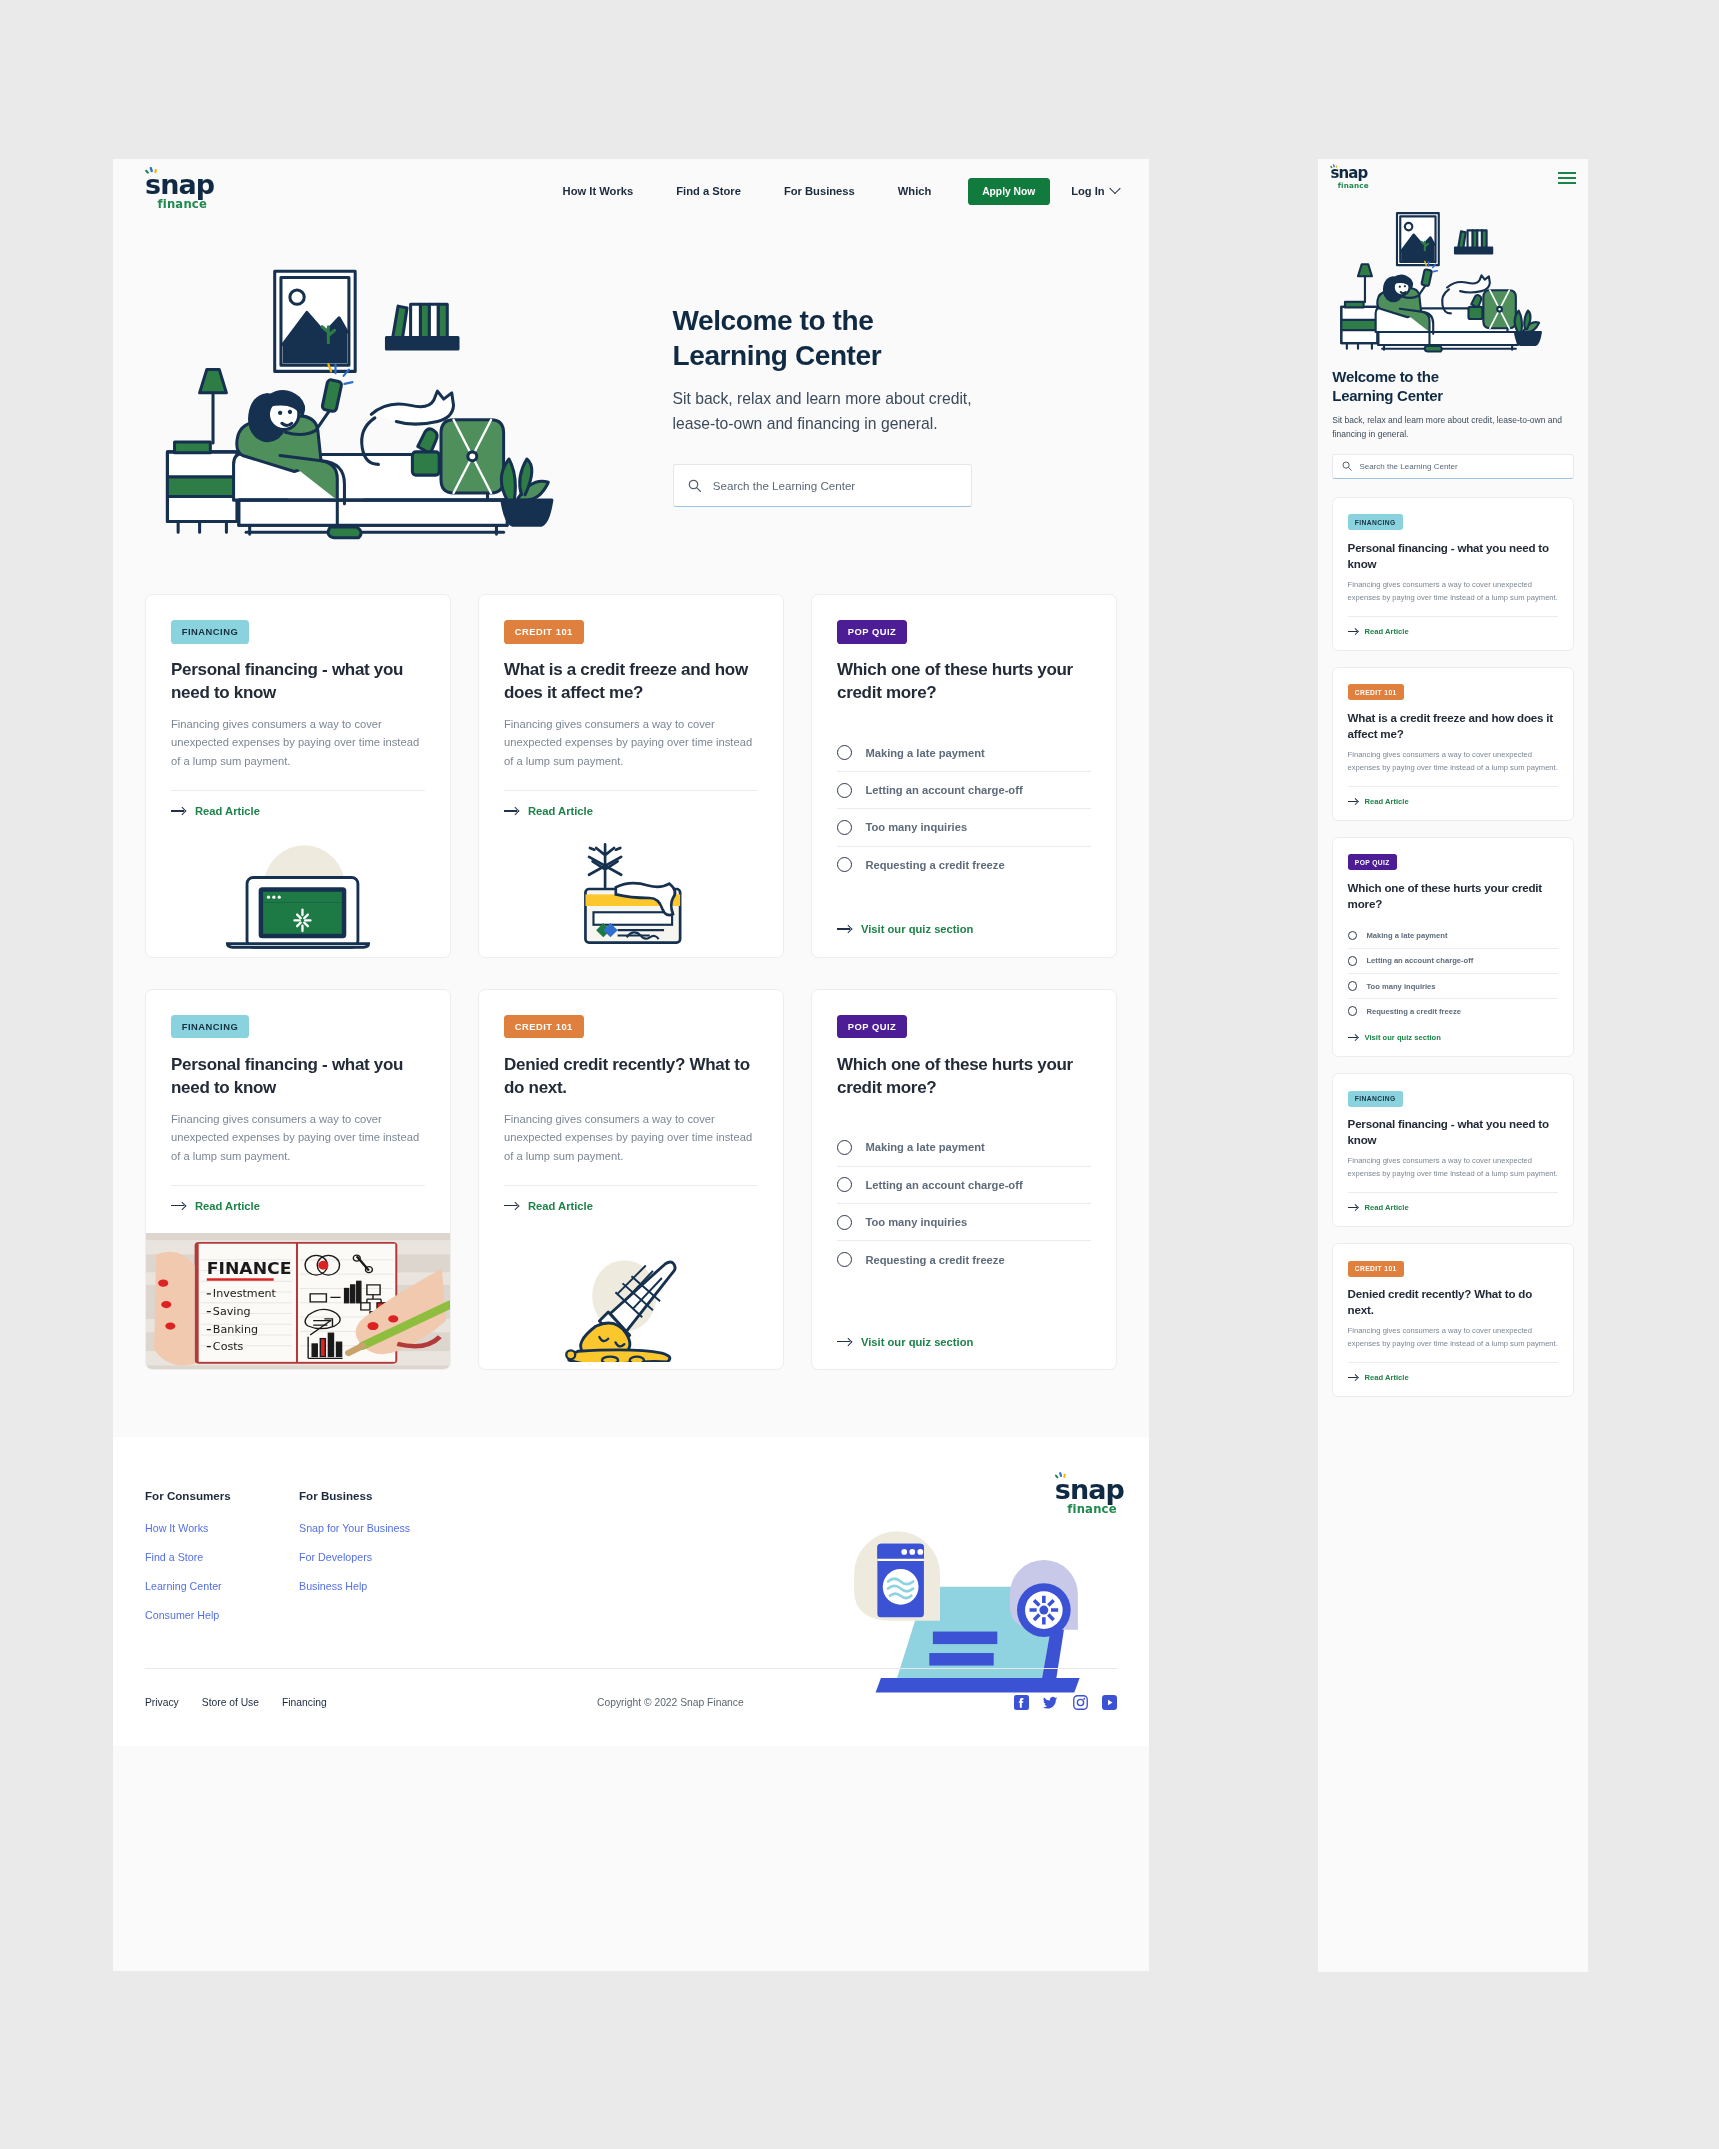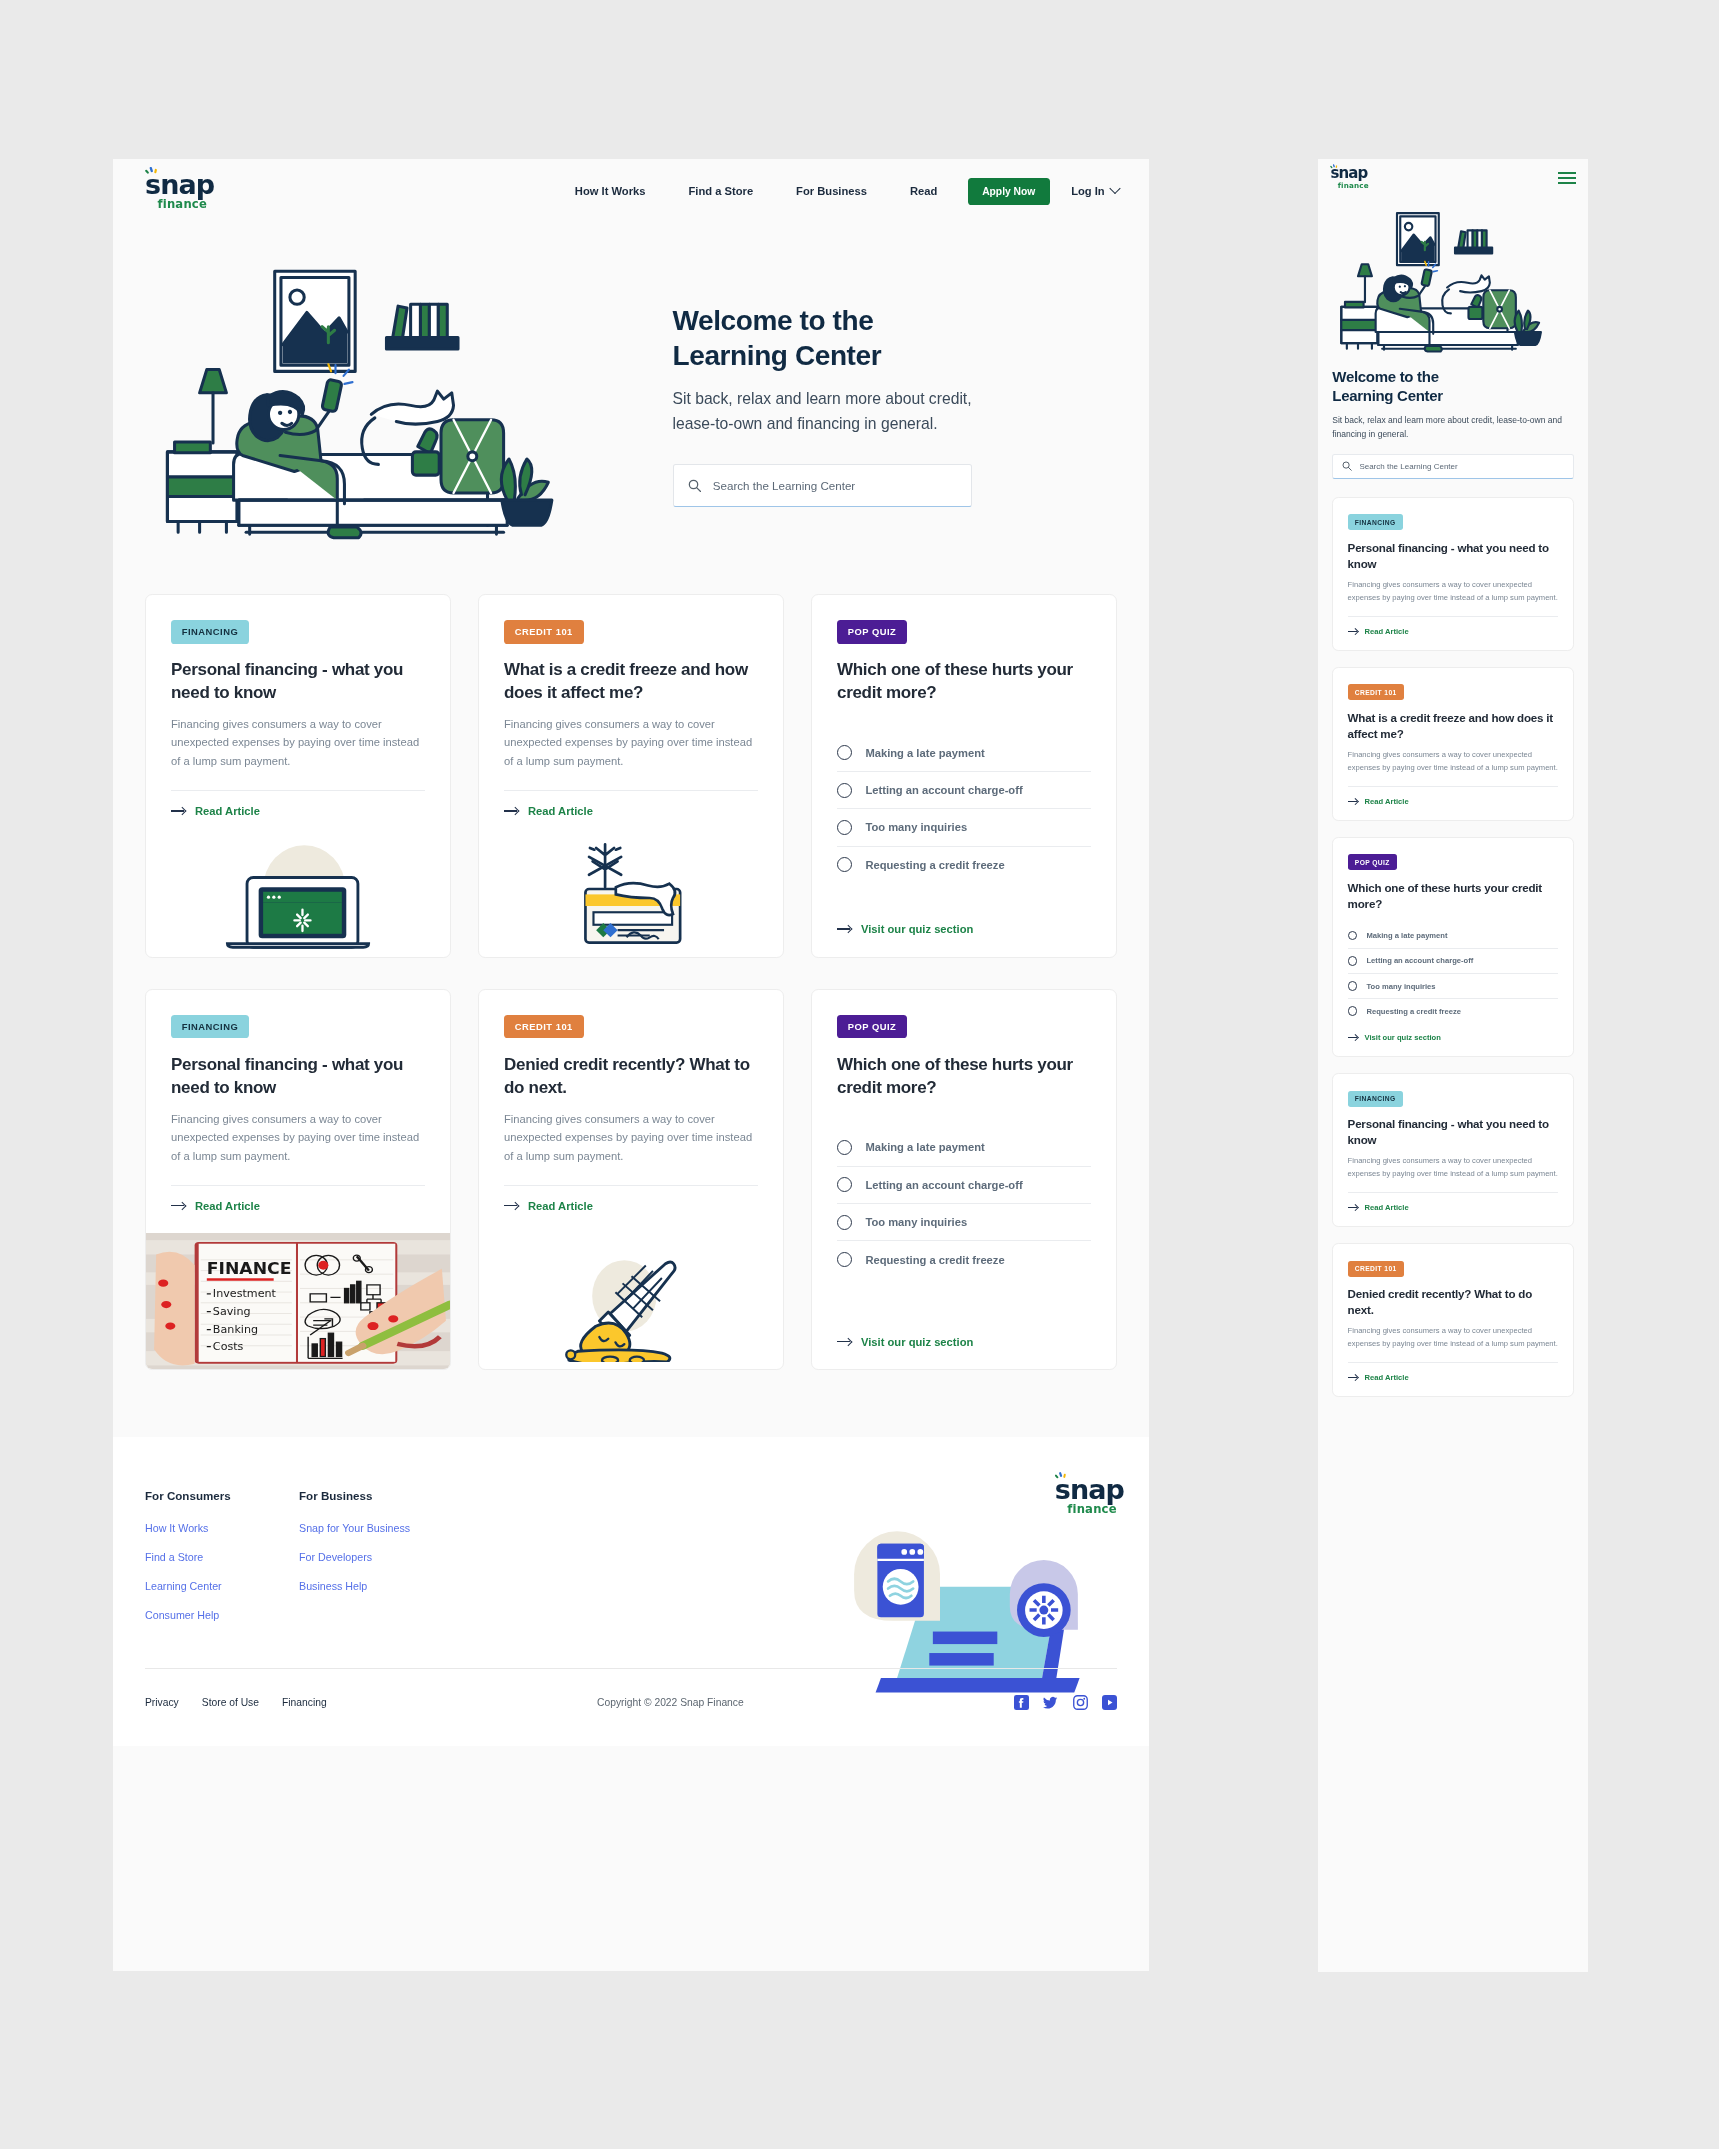--- a/index.html
+++ b/index.html
@@ -39,21 +39,21 @@
     color: #1f8a4c; line-height: 1; margin-top: 0.9px; margin-left: 12.5px;
   }
   .logo-spark { position: absolute; left: -1.8px; top: -4.5px; }
   .dt-nav { margin-left: auto; display: flex; align-items: center; gap: 0; }
   .dt-nav a.navlink {
     font-size: 11.2px; color: #1b2a3d; text-decoration: none;
     font-weight: 600; padding: 0 21.5px; white-space: nowrap;
   }
   .apply-btn {
     background: #117a3d; color: #fff; font-size: 10.3px; font-weight: bold;
-    border-radius: 3.6px; padding: 8px 14.3px; margin-left: 9px; white-space: nowrap;
+    border-radius: 3.6px; padding: 8px 14.3px; margin-left: 15px; white-space: nowrap;
   }
   .login-wrap {
     display: flex; align-items: center; gap: 6.3px;
     padding-left: 21.5px; font-size: 11.2px; color: #1b2a3d; font-weight: 600;
   }
   .chev { width: 8px; height: 8px; border-right: 1.8px solid #1b2a3d; border-bottom: 1.8px solid #1b2a3d; transform: rotate(45deg) translate(-1.8px,-1.8px); }
 
   
   .hero { display: flex; padding: 16px 36px 39px 36px; align-items: flex-start; }
   .hero-art { width: 502px; flex: none; padding-top: 9px; }
@@ -190,21 +190,21 @@
           <rect x="13" y="2" width="2.4" height="5" rx="1.1" fill="#f2b705" transform="rotate(12 14 4)"></rect>
         </svg>
         <div class="logo-main">snap</div>
         <div class="logo-sub">finance</div>
       </div>
 
       <div class="dt-nav">
         <a class="navlink" href="#">How It Works</a>
         <a class="navlink" href="#">Find a Store</a>
         <a class="navlink" href="#">For Business</a>
-        <a class="navlink" href="#">Read</a>
+        <a class="navlink" href="#">Which</a>
         <div class="apply-btn">Apply Now</div>
         <div class="login-wrap">
           <span>Log In</span>
           <span class="chev"></span>
         </div>
       </div>
     </div>
 
     <div class="hero">
       <div class="hero-art">

